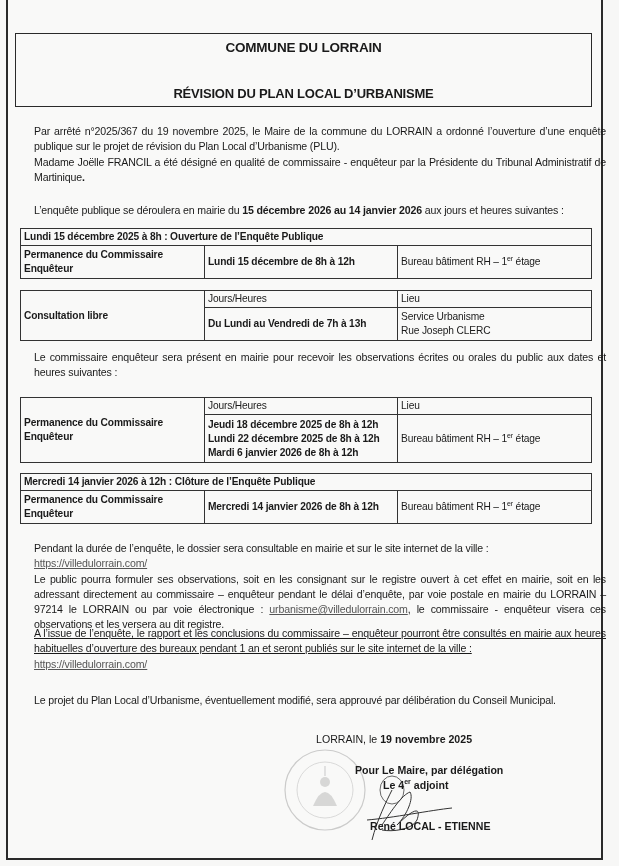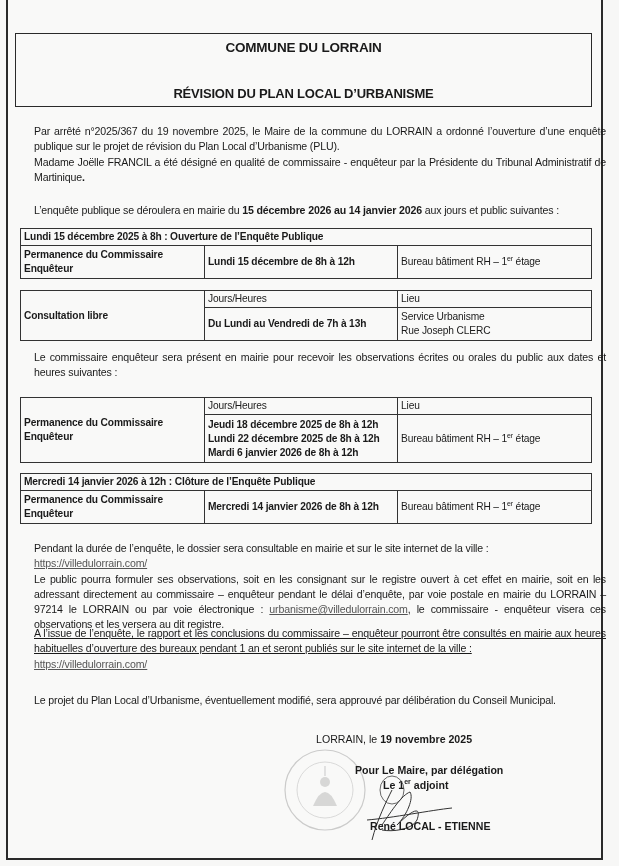--- a/index.html
+++ b/index.html
@@ -55,21 +55,21 @@
   <div class="h-commune">COMMUNE DU LORRAIN</div>
   <div class="h-revision">RÉVISION DU PLAN LOCAL D’URBANISME</div>
 </div>
 
 <div class="para" style="top:124px;">
   <span>Par arrêté n°2025/367 du 19 novembre 2025, le Maire de la commune du LORRAIN a ordonné l’ouverture d’une enquête publique sur le projet de révision du Plan Local d’Urbanisme (PLU).</span><br>
   <span>Madame Joëlle FRANCIL a été désigné en qualité de commissaire - enquêteur par la Présidente du Tribunal Administratif de Martinique</span><b>.</b>
 </div>
 
 <div class="para" style="top:203px;">
-  <span>L’enquête publique se déroulera en mairie du </span><b>15 décembre 2026 au 14 janvier 2026</b><span> aux jours et public suivantes :</span>
+  <span>L’enquête publique se déroulera en mairie du </span><b>15 décembre 2026 au 14 janvier 2026</b><span> aux jours et heures suivantes :</span>
 </div>
 
 <table class="sched" style="top:228px;">
   <tbody>
       <tr>
     <td colspan="3" class="bold" style="height:14px;">Lundi 15 décembre 2025 à 8h : Ouverture de l’Enquête Publique</td>
   </tr>
   <tr>
     <td class="c1 bold" style="height:30px;">Permanence du Commissaire Enquêteur</td>
     <td class="c2 bold">Lundi 15 décembre de 8h à 12h</td>
@@ -142,20 +142,20 @@
 
 <svg class="stamp" viewBox="0 0 84 84">
   <circle cx="42" cy="42" r="40" fill="none" stroke="#777" stroke-width="1.2"></circle>
   <circle cx="42" cy="42" r="28" fill="none" stroke="#888" stroke-width="0.8"></circle>
   <path d="M30 58 Q42 30 54 58 Z" fill="#999"></path>
   <circle cx="42" cy="34" r="5" fill="#999"></circle>
   <path d="M42 18 L42 28" stroke="#888" stroke-width="1.2"></path>
 </svg>
 
 <div class="sig-pour">Pour Le Maire, par délégation</div>
-<div class="sig-adj"><span>Le 1</span><sup>er</sup><span> adjoint</span></div>
+<div class="sig-adj"><span>Le 4</span><sup>er</sup><span> adjoint</span></div>
 
 <svg class="signature" viewBox="0 0 110 80">
   <path d="M20 70 C25 50 35 30 40 20 M30 55 C40 40 50 25 58 22 C62 28 55 45 45 55 C60 40 70 35 65 50 C60 60 40 62 30 60 M15 50 C40 48 80 40 100 38" fill="none" stroke="#333" stroke-width="1"></path>
   <ellipse cx="40" cy="20" rx="12" ry="14" fill="none" stroke="#444" stroke-width="0.8"></ellipse>
 </svg>
 
 <div class="sig-name">René LOCAL - ETIENNE</div>
 
 </body></html>

